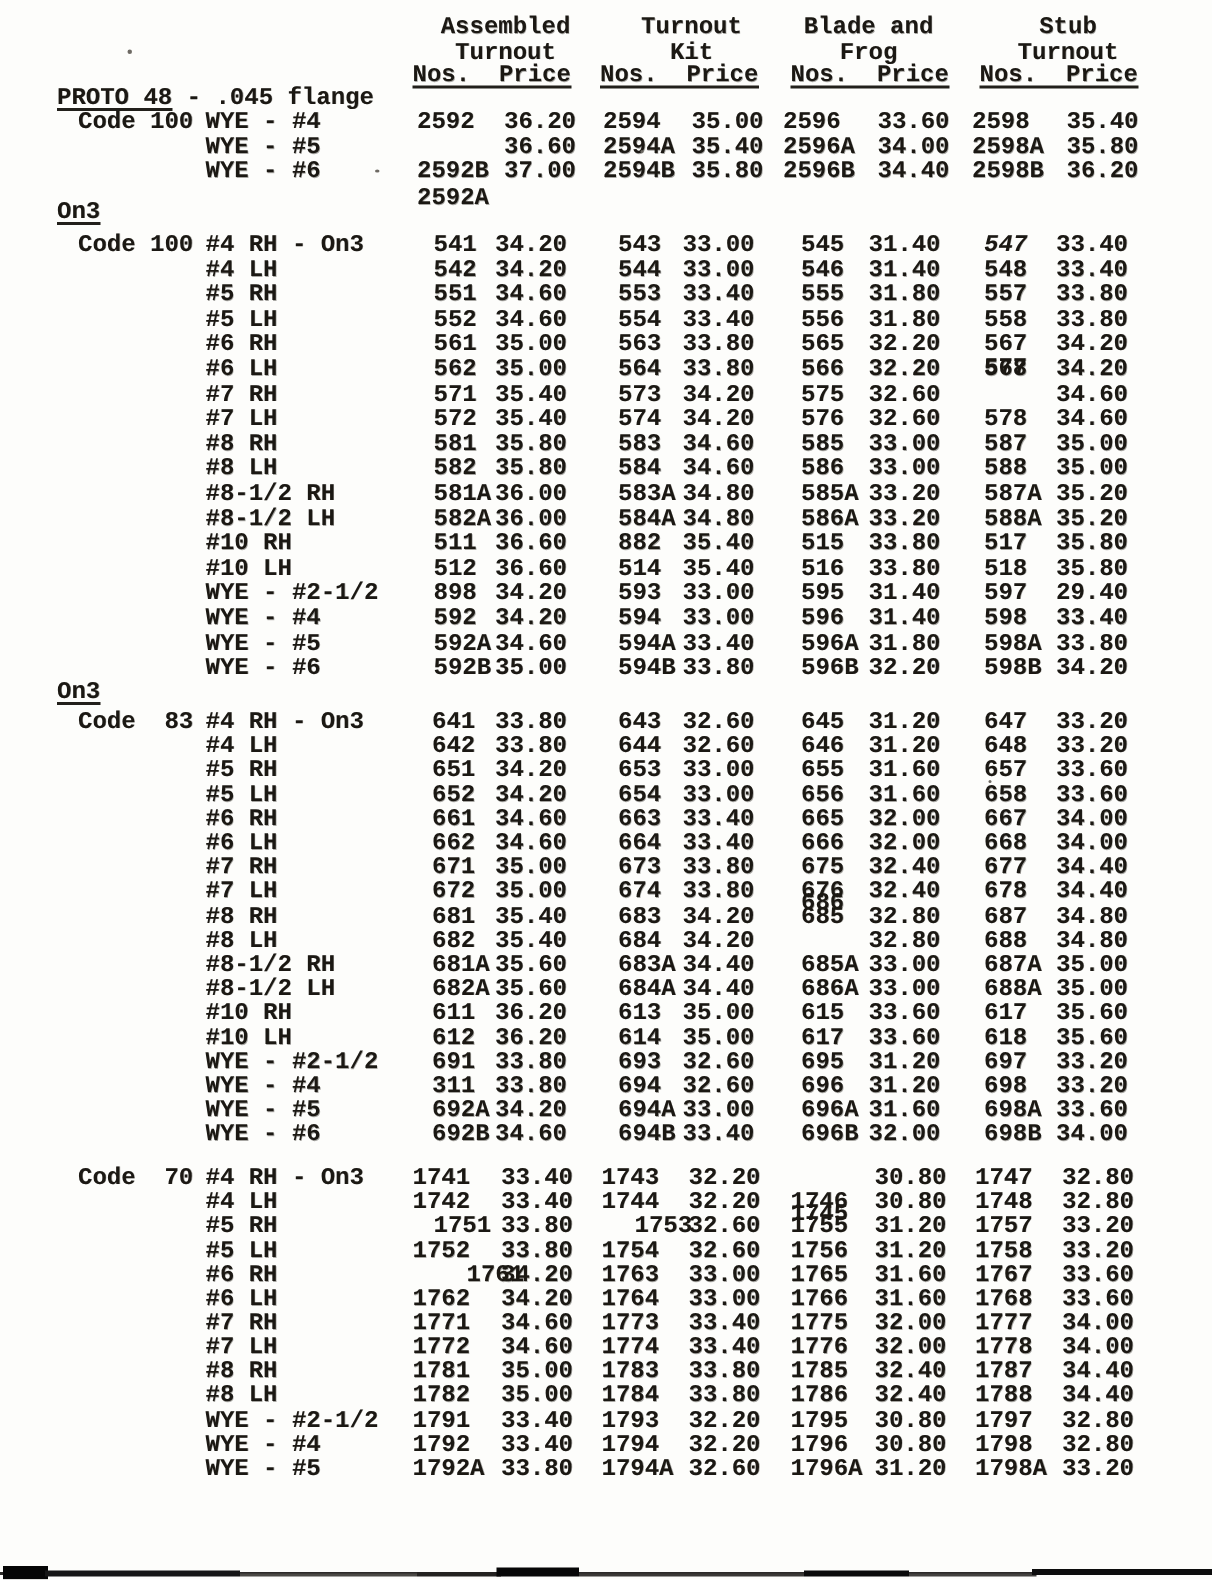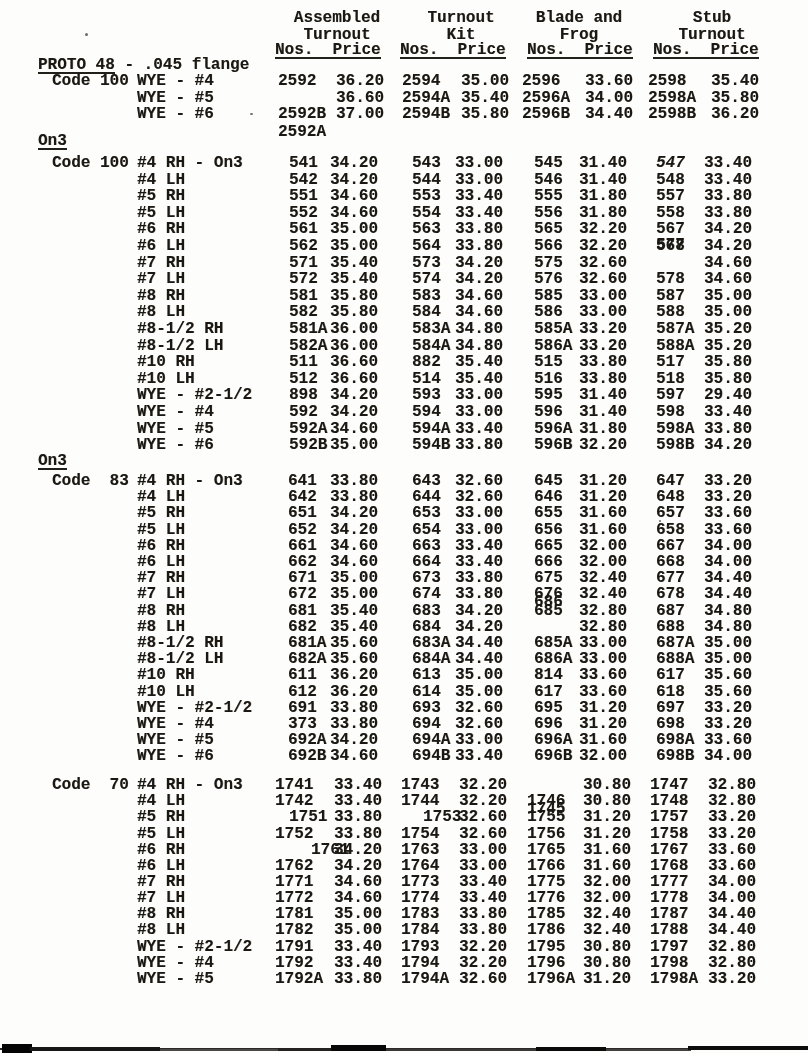--- a/index.html
+++ b/index.html
@@ -344,21 +344,21 @@
       <span class="t" style="left: 455px; top: 653.2px;">34.40</span>
       <span class="t" style="left: 534px; top: 653.2px;">686A</span>
       <span class="t" style="left: 579px; top: 653.2px;">33.00</span>
       <span class="t" style="left: 656px; top: 653.2px;">688A</span>
       <span class="t" style="left: 704px; top: 653.2px;">35.00</span>
       <span class="t" style="left: 137px; top: 669.4px;">#10 RH</span>
       <span class="t" style="left: 288px; top: 669.4px;">611</span>
       <span class="t" style="left: 330px; top: 669.4px;">36.20</span>
       <span class="t" style="left: 412px; top: 669.4px;">613</span>
       <span class="t" style="left: 455px; top: 669.4px;">35.00</span>
-      <span class="t" style="left: 534px; top: 669.4px;">814</span>
+      <span class="t" style="left: 534px; top: 669.4px;">615</span>
       <span class="t" style="left: 579px; top: 669.4px;">33.60</span>
       <span class="t" style="left: 656px; top: 669.4px;">617</span>
       <span class="t" style="left: 704px; top: 669.4px;">35.60</span>
       <span class="t" style="left: 137px; top: 685.6px;">#10 LH</span>
       <span class="t" style="left: 288px; top: 685.6px;">612</span>
       <span class="t" style="left: 330px; top: 685.6px;">36.20</span>
       <span class="t" style="left: 412px; top: 685.6px;">614</span>
       <span class="t" style="left: 455px; top: 685.6px;">35.00</span>
       <span class="t" style="left: 534px; top: 685.6px;">617</span>
       <span class="t" style="left: 579px; top: 685.6px;">33.60</span>
@@ -367,21 +367,21 @@
       <span class="t" style="left: 137px; top: 701.8px;">WYE - #2-1/2</span>
       <span class="t" style="left: 288px; top: 701.8px;">691</span>
       <span class="t" style="left: 330px; top: 701.8px;">33.80</span>
       <span class="t" style="left: 412px; top: 701.8px;">693</span>
       <span class="t" style="left: 455px; top: 701.8px;">32.60</span>
       <span class="t" style="left: 534px; top: 701.8px;">695</span>
       <span class="t" style="left: 579px; top: 701.8px;">31.20</span>
       <span class="t" style="left: 656px; top: 701.8px;">697</span>
       <span class="t" style="left: 704px; top: 701.8px;">33.20</span>
       <span class="t" style="left: 137px; top: 718px;">WYE - #4</span>
-      <span class="t" style="left: 288px; top: 718px;">373</span>
+      <span class="t" style="left: 288px; top: 718px;">311</span>
       <span class="t" style="left: 330px; top: 718px;">33.80</span>
       <span class="t" style="left: 412px; top: 718px;">694</span>
       <span class="t" style="left: 455px; top: 718px;">32.60</span>
       <span class="t" style="left: 534px; top: 718px;">696</span>
       <span class="t" style="left: 579px; top: 718px;">31.20</span>
       <span class="t" style="left: 656px; top: 718px;">698</span>
       <span class="t" style="left: 704px; top: 718px;">33.20</span>
       <span class="t" style="left: 137px; top: 734.2px;">WYE - #5</span>
       <span class="t" style="left: 288px; top: 734.2px;">692A</span>
       <span class="t" style="left: 330px; top: 734.2px;">34.20</span>

